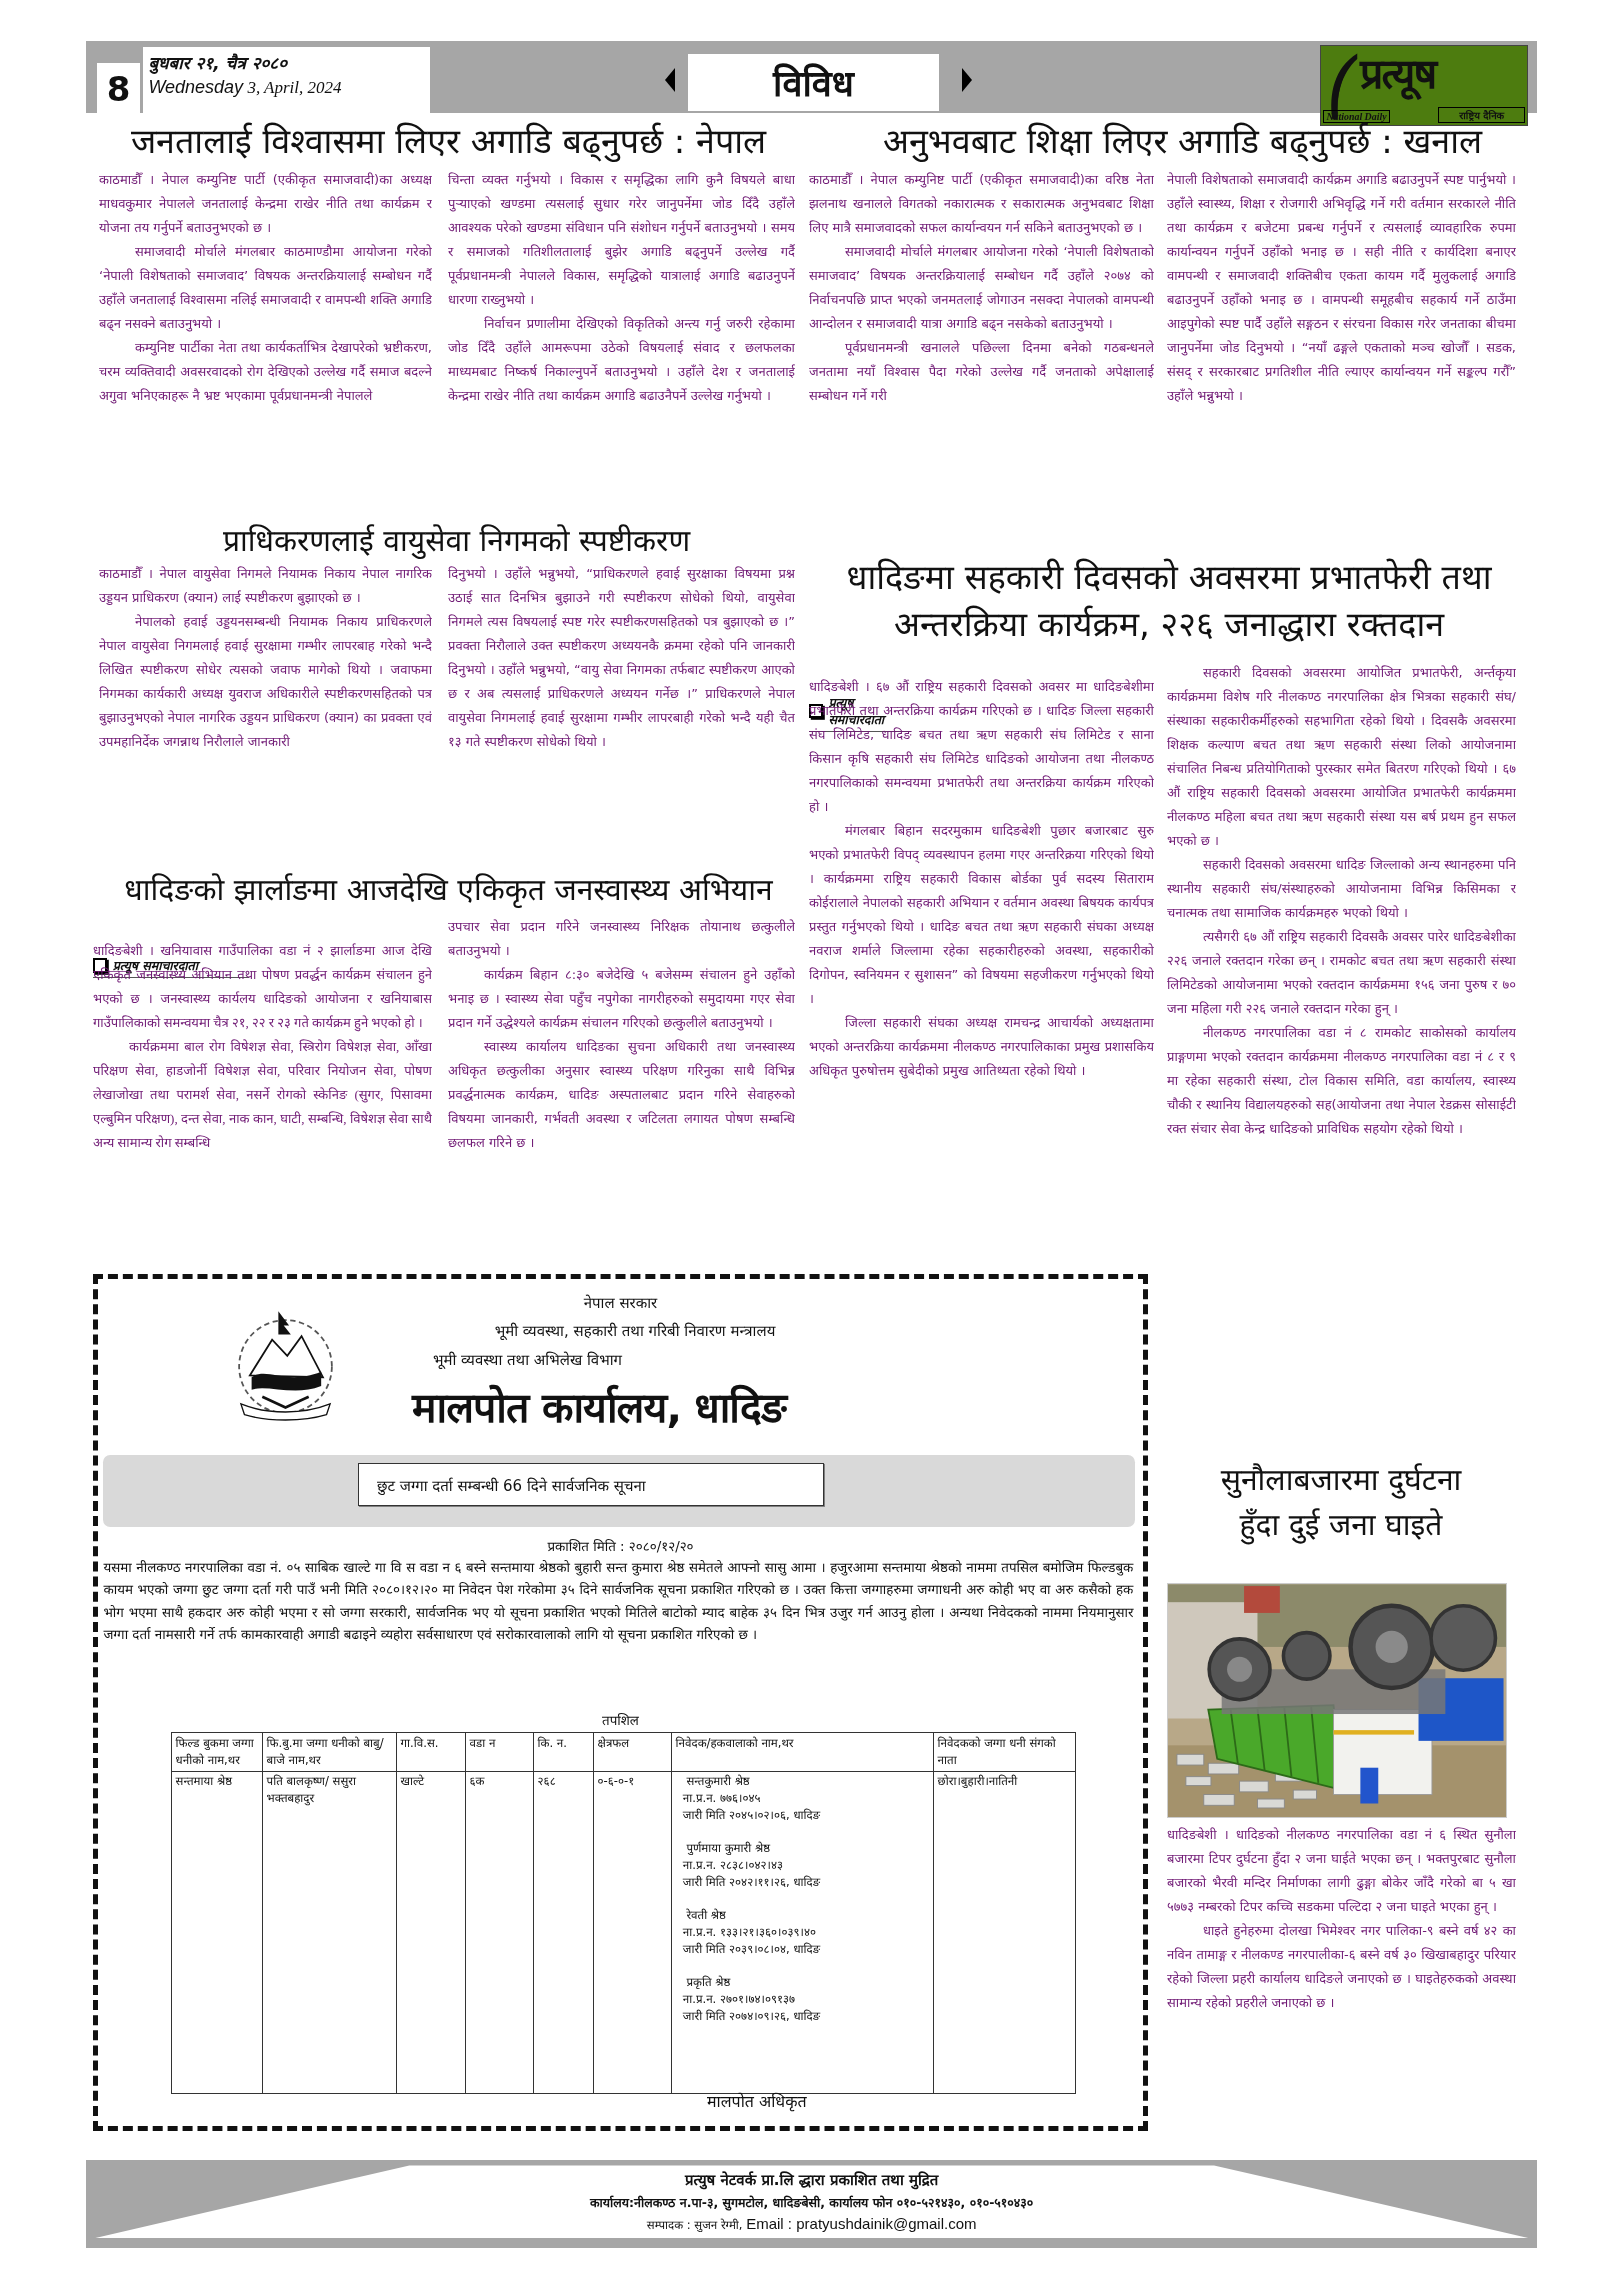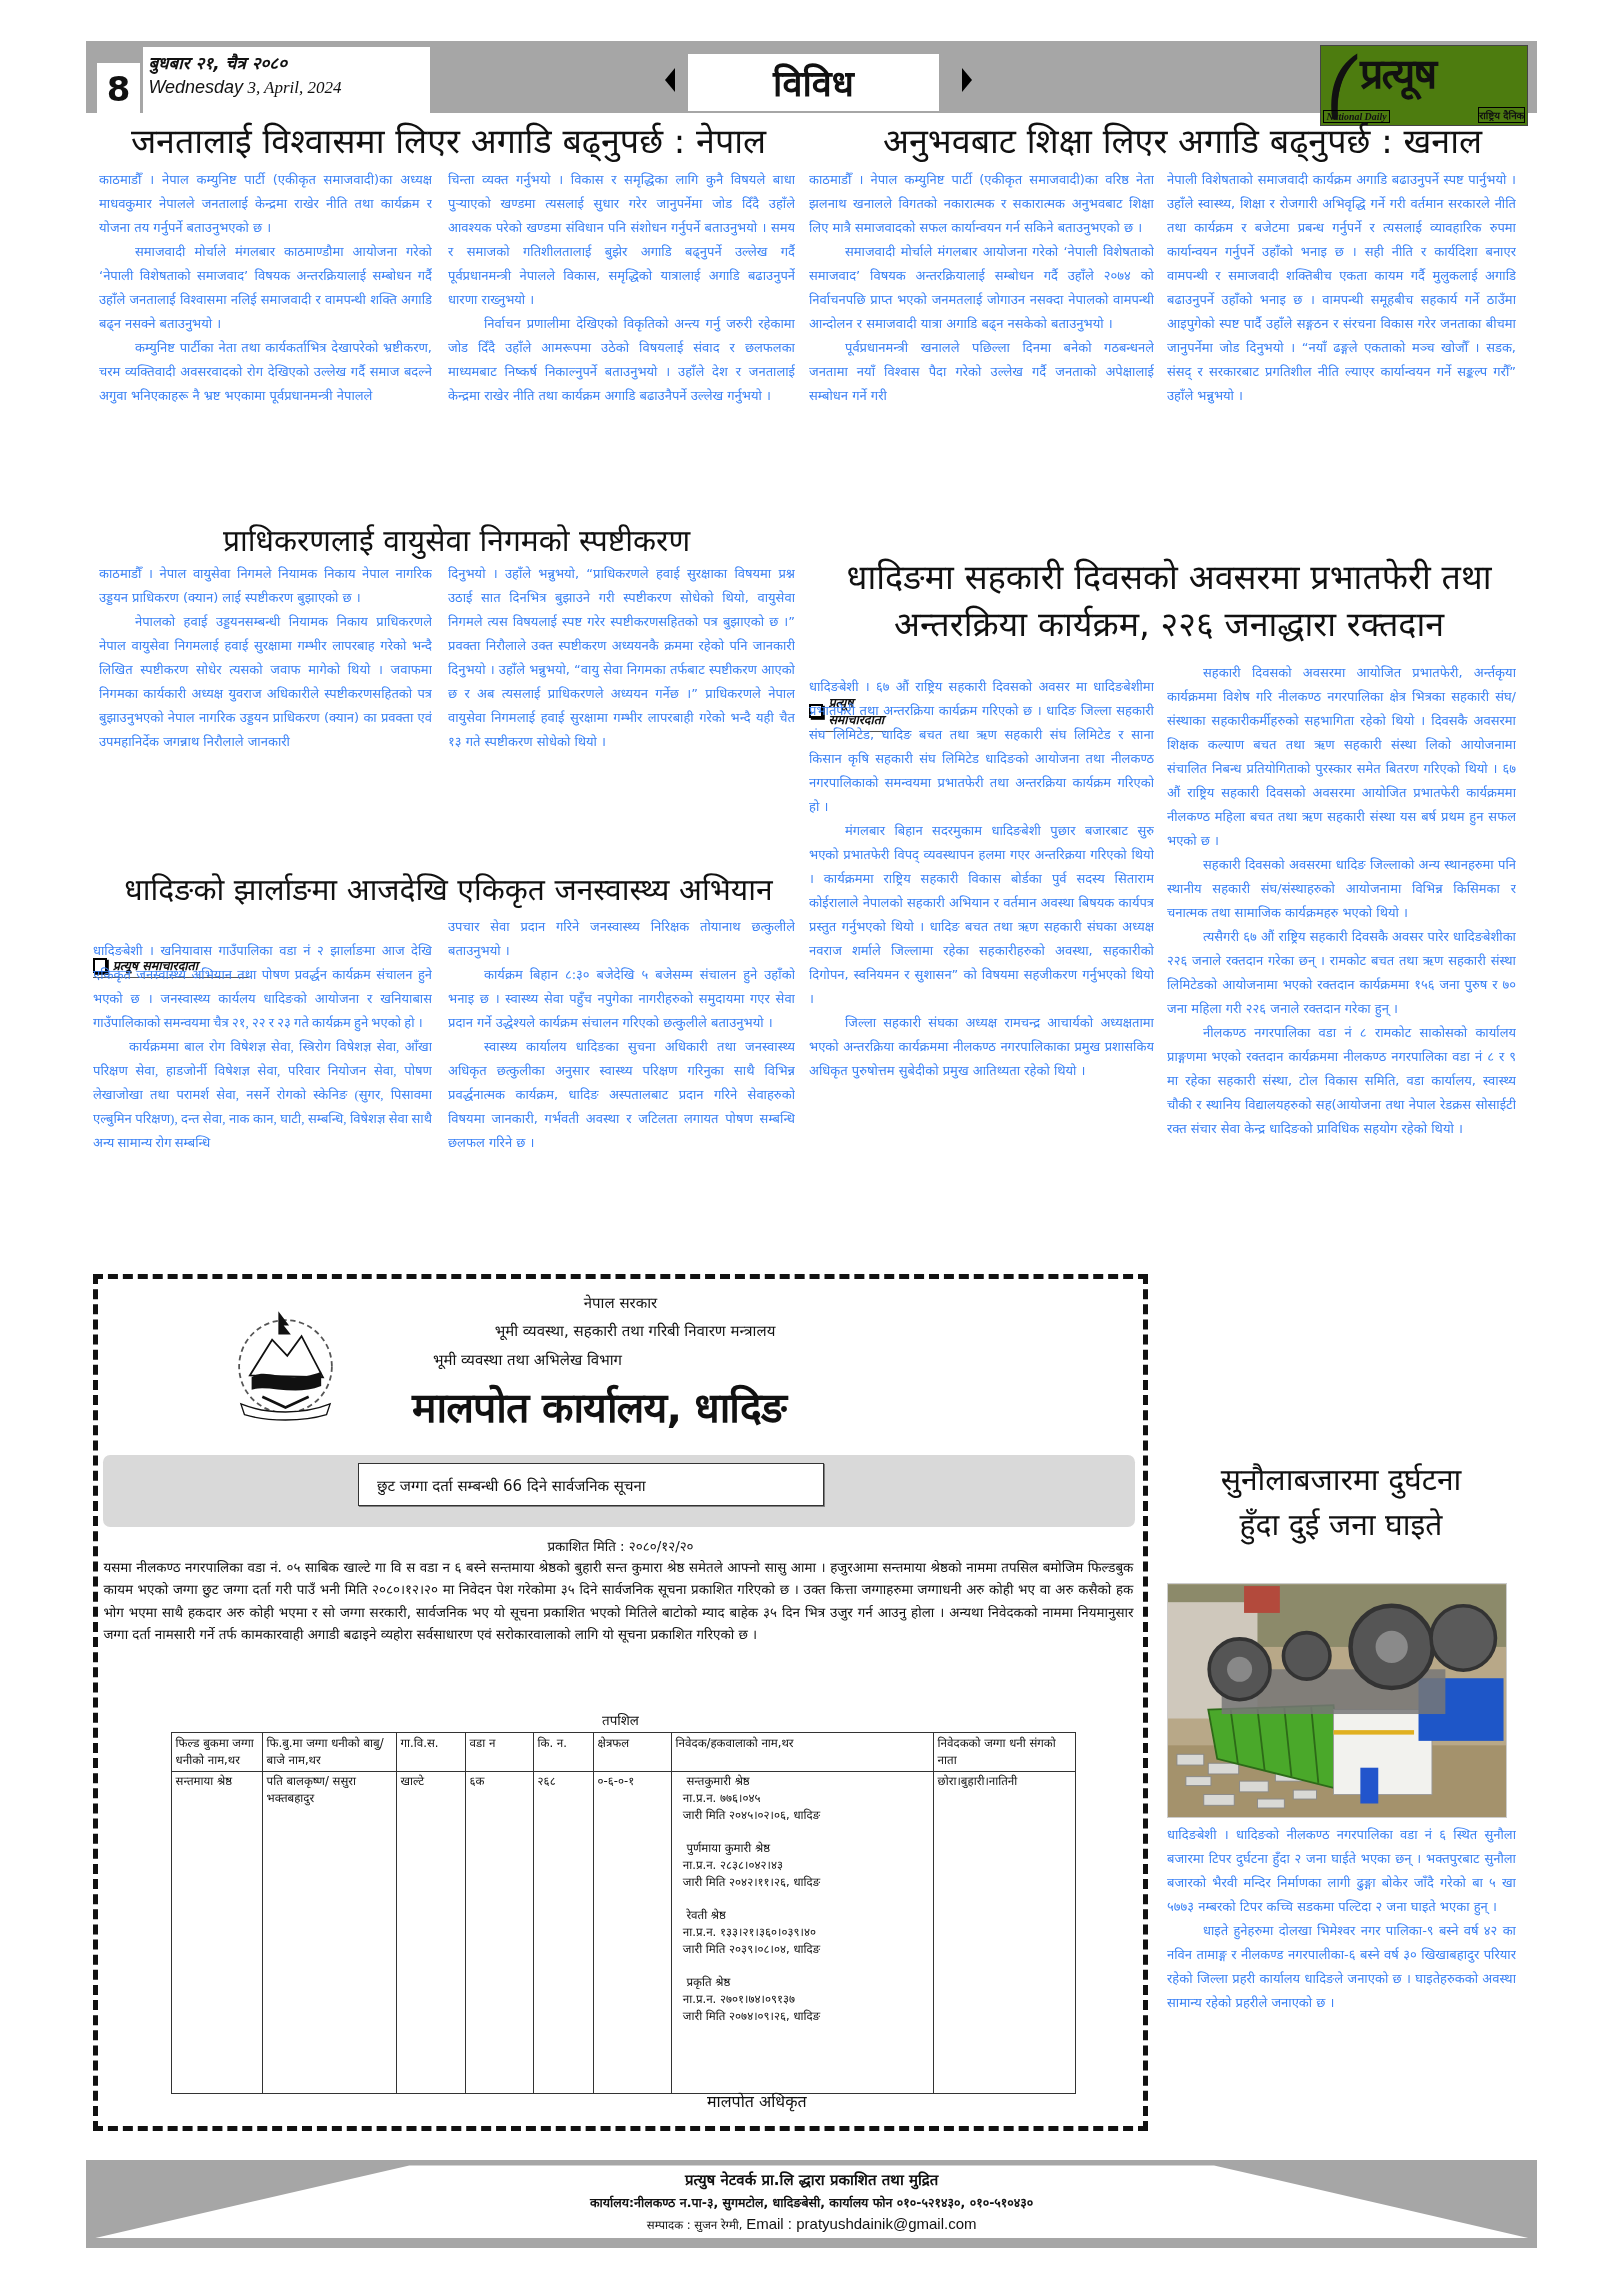--- a/index.html
+++ b/index.html
@@ -14,35 +14,35 @@
   .date-np { font-family: "DejaVu Sans", sans-serif; font-style: italic; font-weight: bold; font-size: 17px; line-height: 23px; }
   .date-en { font-family: "Liberation Sans", sans-serif; font-style: italic; font-size: 18px; line-height: 25px; }
   .date-en small { font-family: "Liberation Serif", serif; font-size: 17px; }
   .section-box { left: 688px; top: 54px; width: 251px; height: 57px; background: #fff; display:flex; align-items:center; justify-content:center; font-size: 36px; font-weight: bold; }
   .arrow-l { left: 665px; top: 68px; width: 0; height: 0; border-top: 12.5px solid transparent; border-bottom: 12.5px solid transparent; border-right: 10.7px solid #000; }
   .arrow-r { left: 962px; top: 68px; width: 0; height: 0; border-top: 12.5px solid transparent; border-bottom: 12.5px solid transparent; border-left: 10.7px solid #000; }
   .logo { left: 1320px; top: 45px; width: 208px; height: 81px; background:#4d7c0f; border: 0.9px solid #444; }
   .logo-main { position:absolute; left: 39px; top: 0; font-size: 41px; font-weight: bold; letter-spacing: -1.8px; line-height: 56px; }
   .logo-swoosh { position:absolute; left: 3.6px; top: 3.6px; width: 36px; height: 73px; }
   .logo-en { position:absolute; left: 1.8px; bottom: 1.8px; font-family: "Liberation Serif", serif; font-style: italic; font-weight: bold; font-size: 9.9px; border: 0.9px solid #000; padding: 0 2.7px; }
-  .logo-np { position:absolute; right: 1.8px; bottom: 1.8px; font-size: 9.9px; font-weight: bold; border: 0.9px solid #000; padding: 0 0; }
+  .logo-np { position:absolute; right: 1.8px; bottom: 1.8px; font-size: 9.9px; font-weight: bold; border: 0.9px solid #000; padding: 0 20px; }
 
   
   .hl { font-family: "DejaVu Sans", sans-serif; font-weight: normal; color: #111; white-space: nowrap; text-align: center; transform-origin: left top; }
   .hl-1 { left: 99px; top: 118px; width: 699px; font-size: 34px; line-height: 47px; }
   .hl-2 { left: 833px; top: 118px; width: 699px; font-size: 34px; line-height: 47px; }
   .hl-3 { left: 134px; top: 519px; width: 645px; font-size: 30px; line-height: 43px; }
   .hl-4 { left: 99px; top: 869px; width: 699px; font-size: 30px; line-height: 41px; }
   .hl-5 { left: 811px; top: 555px; width: 716px; font-size: 34px; line-height: 45px; }
   .hl-6 { left: 811px; top: 602px; width: 716px; font-size: 34px; line-height: 45px; }
   .hl-7 { left: 1164px; top: 1458px; width: 354px; font-size: 30px; line-height: 43px; }
   .hl-8 { left: 1164px; top: 1503px; width: 354px; font-size: 30px; line-height: 43px; }
 
   
-  .col { font-family: "DejaVu Sans", sans-serif; font-size: 13px; line-height: 24px; text-align: justify; color: #3b82f6; overflow: hidden; }
+  .col { font-family: "DejaVu Sans", sans-serif; font-size: 13px; line-height: 24px; text-align: justify; color: #701a75; overflow: hidden; }
   .col p { text-indent: 0; }
   .col p.ind { text-indent: 36px; }
   .byline { display:flex; align-items:center; gap: 5.4px; font-family: "DejaVu Sans", sans-serif; font-style: italic; font-weight: bold; font-size: 12.5px; border-bottom: 1.8px solid #555; padding-bottom: 2.7px; margin-top: 42px; }
   .byline .box { width: 14.3px; height: 14.3px; border: 2.7px solid #000; box-shadow: 1.8px 1.8px 0 #000; }
 
   
   .notice { left: 93px; top: 1274px; width: 1055px; height: 857px; border: 5.4px dashed #111; }
   .emblem { left: 134px; top: 25px; width: 107px; height: 125px; }
   .n-line { position:absolute; left:0; width:100%; text-align:center; font-family: "DejaVu Sans", sans-serif; color:#111; }
   .n-gov { top: 12.5px; font-size: 15px; }

